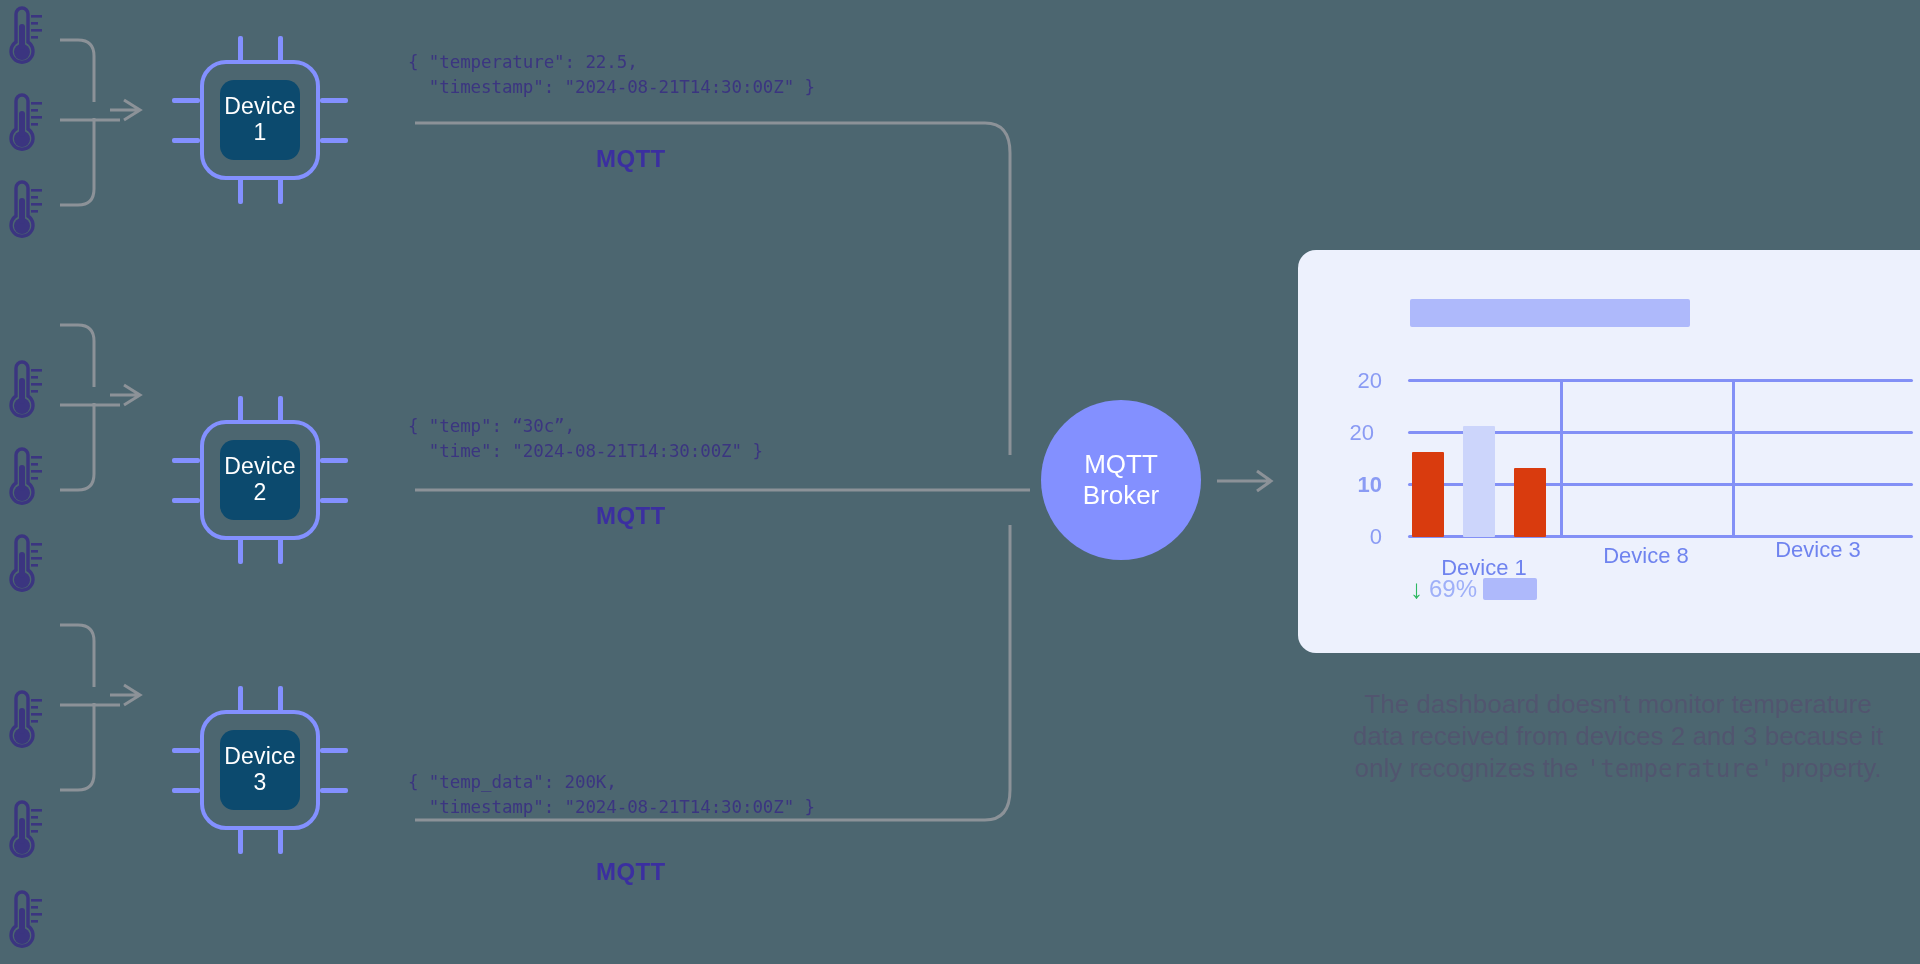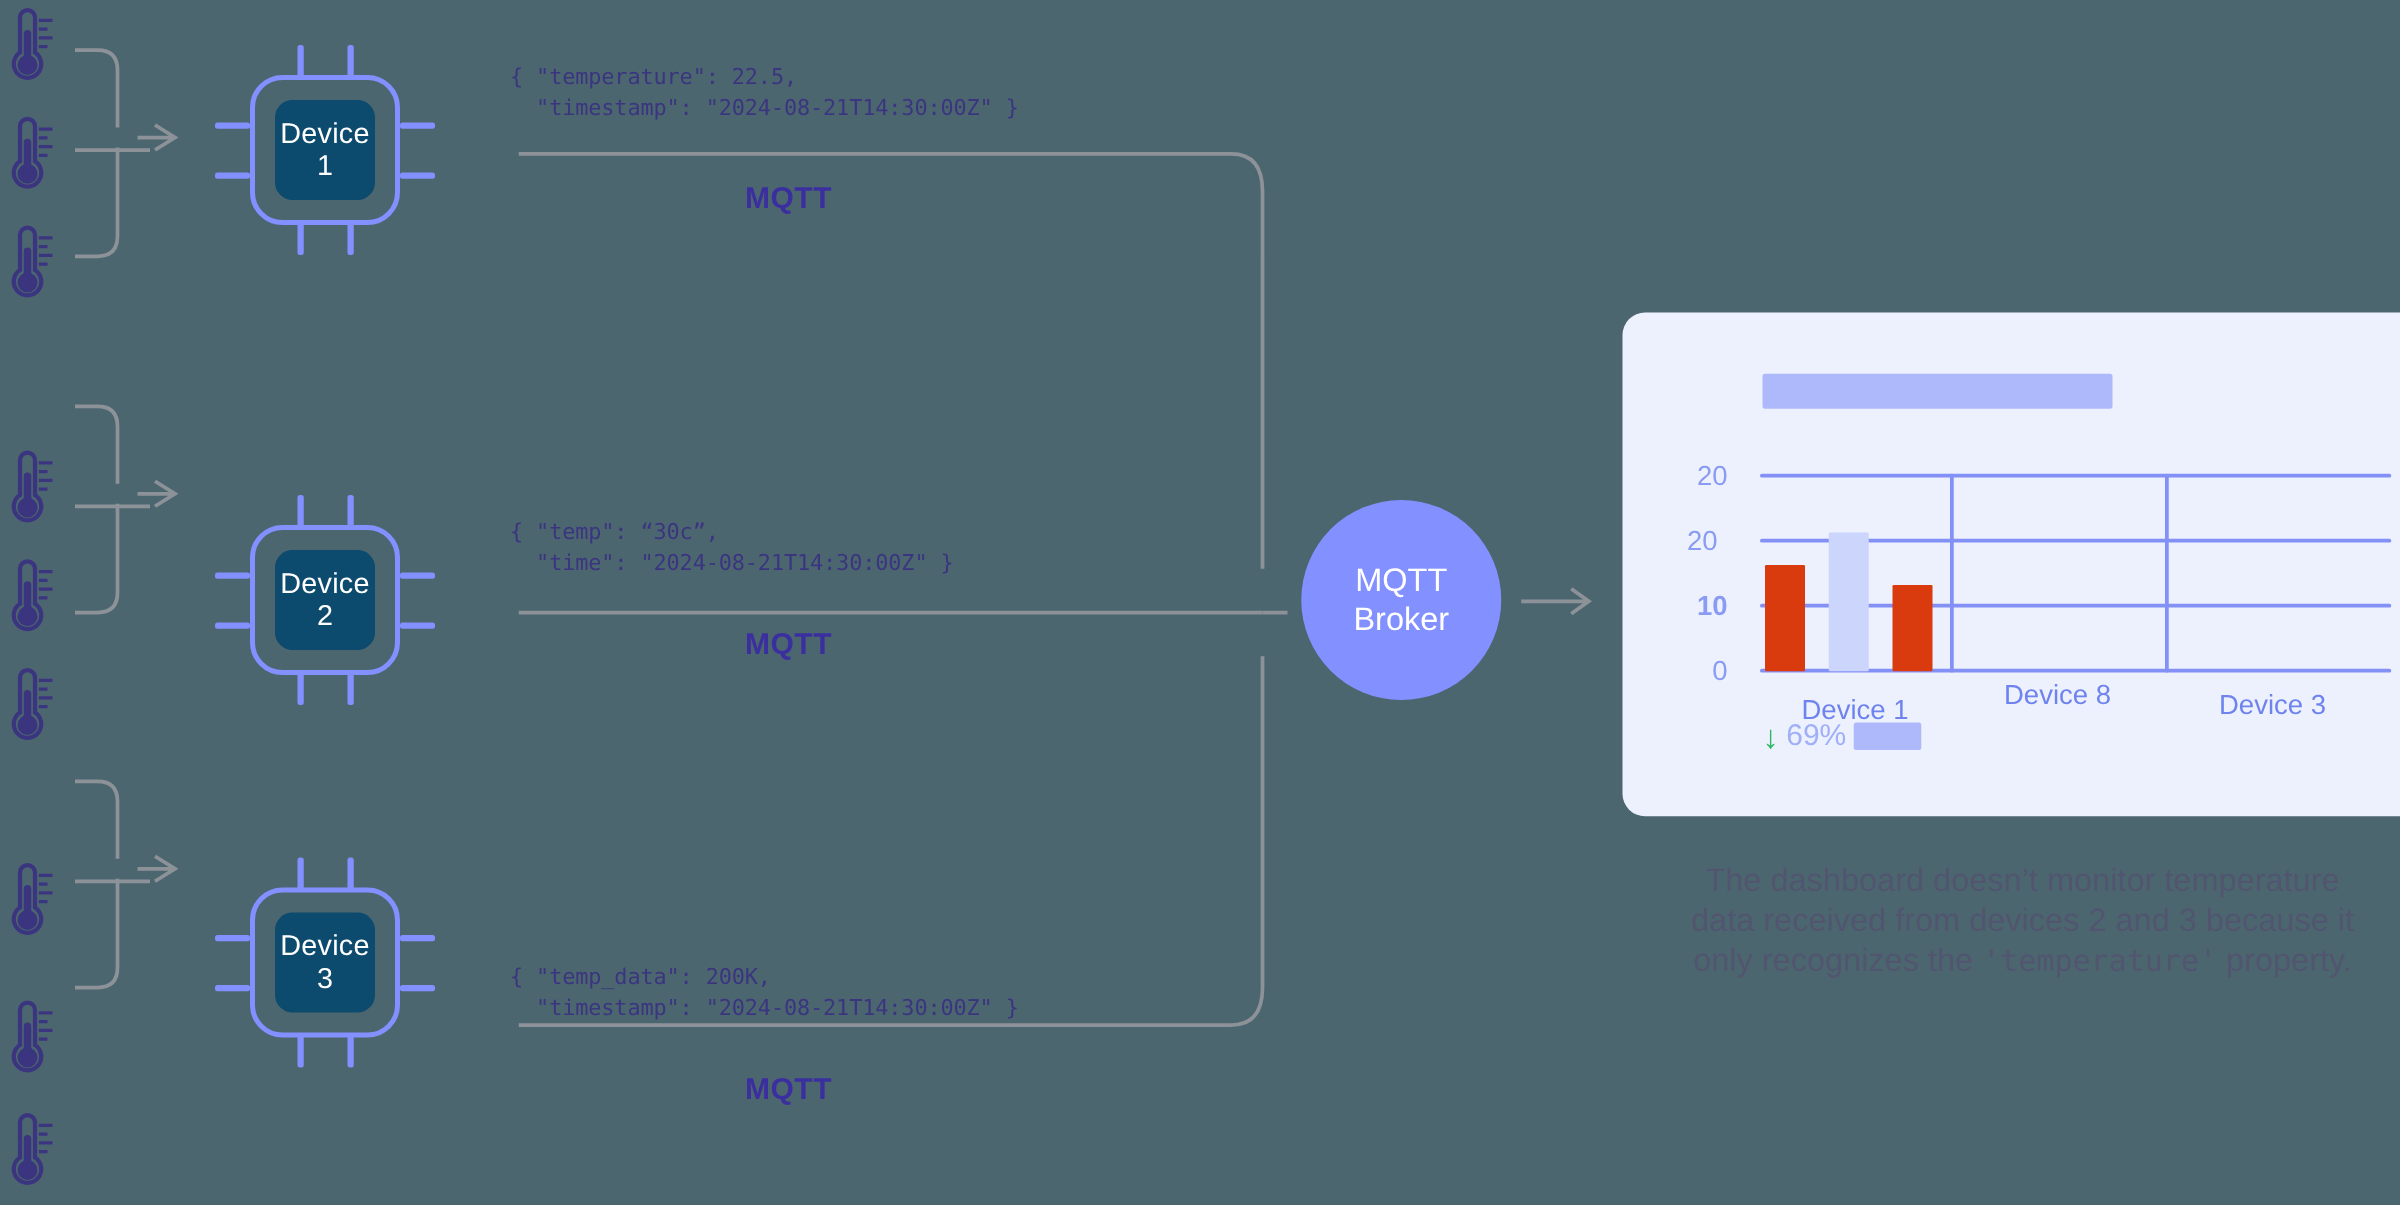--- a/index.html
+++ b/index.html
@@ -292,21 +292,21 @@
 
     <div class="vline" style="left:262px;top:129px;height:159px;"></div>
     <div class="vline" style="left:434px;top:129px;height:159px;"></div>
 
     <div class="bar" style="left:114px;top:202px;width:32px;height:85px;background:#d93b0e;"></div>
     <div class="bar" style="left:165px;top:176px;width:32px;height:111px;background:#ccd5fb;"></div>
     <div class="bar" style="left:216px;top:218px;width:32px;height:69px;background:#d93b0e;"></div>
 
     <div class="xlabel" style="left:110px;top:305px;width:152px;">Device 1</div>
     <div class="xlabel" style="left:262px;top:293px;width:172px;">Device 8</div>
-    <div class="xlabel" style="left:434px;top:301px;width:172px;">Device 3</div>
+    <div class="xlabel" style="left:434px;top:287px;width:172px;">Device 3</div>
 
     <div class="delta" style="left:112px;top:325px;">
       <span style="color:#2eb862;font-size:26px;line-height:1;">↓</span>
       <span class="pct">69%</span>
       <span class="chipbar"></span>
     </div>
   </div>
 
   <div class="caption" style="left:1298px;top:688px;width:640px;">
     <div>The dashboard doesn’t monitor temperature</div>

